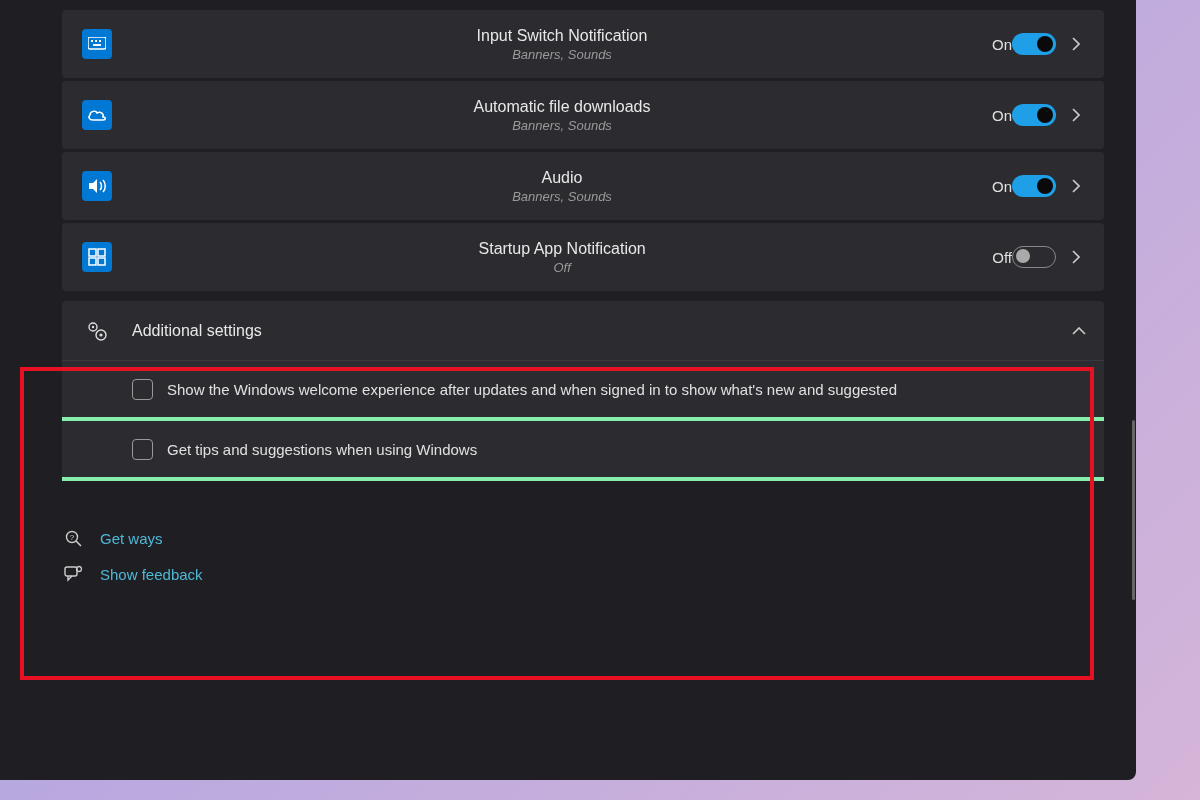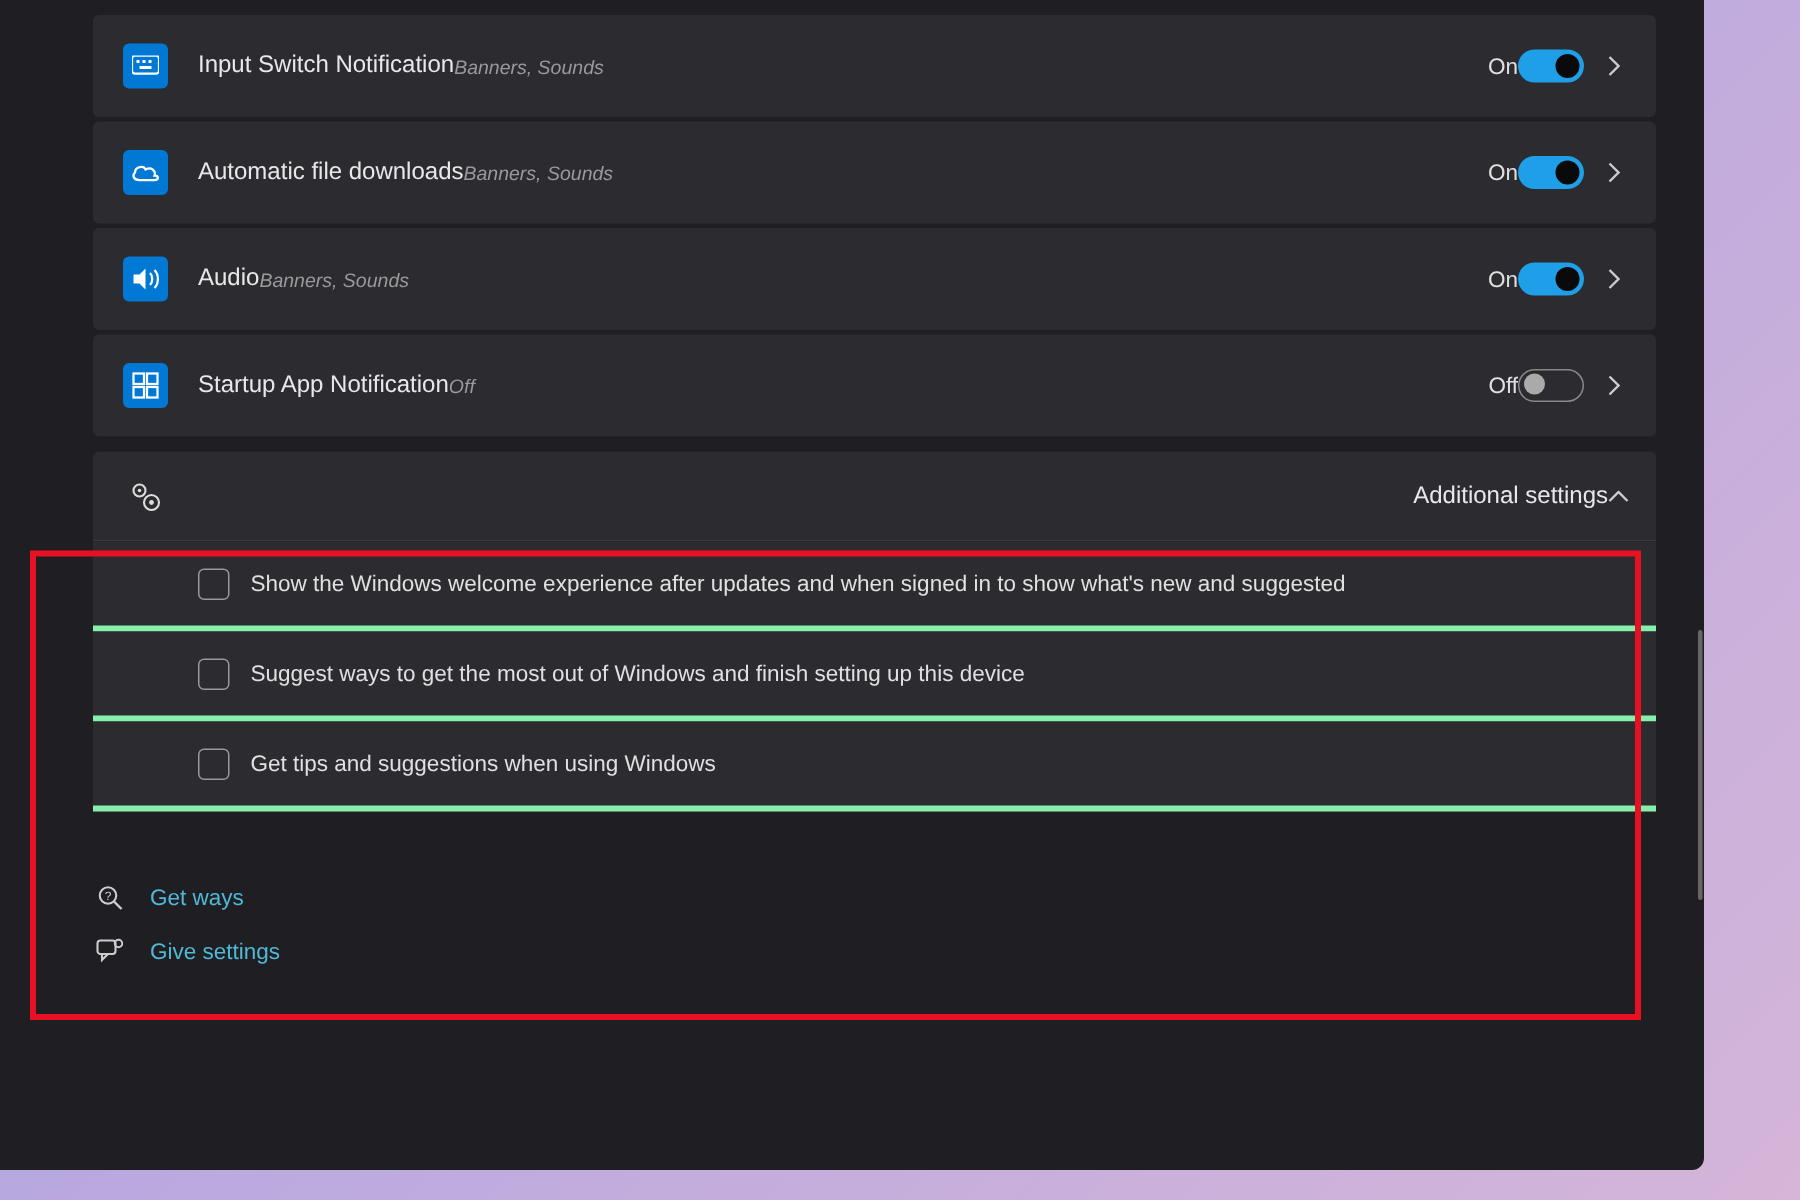--- a/index.html
+++ b/index.html
@@ -42,21 +42,22 @@
     border-radius: 4px;
     margin-right: 20px;
     display: flex;
     align-items: center;
     justify-content: center;
     flex-shrink: 0;
   }
   .row .texts {
     flex: 1;
     display: flex;
-    flex-direction: row;
+    flex-direction: column;
+    align-items: center;
   }
   .row .title {
     font-size: 16px;
     font-weight: 400;
     color: #E8E8E8;
   }
   .row .subtitle {
     font-size: 13px;
     color: #9A9A9A;
     margin-top: 2px;
@@ -95,21 +96,20 @@
   .row-header {
     display: flex;
     align-items: center;
     margin: 10px 0 0 62px;
     width: 1042px;
     background: #2B2B30;
     border-radius: 4px 4px 0 0;
     min-height: 60px;
     padding: 0 18px 0 20px;
     border-bottom: 1px solid #3A3A3E;
-    text-align: right;
   }
   .row-header .gears {
     width: 30px;
     height: 30px;
     margin-right: 20px;
     color: #DDD;
     display: flex;
     align-items: center;
     justify-content: center;
   }
@@ -302,24 +302,20 @@
       <div class="chev-up">
         <svg width="14" height="8" viewBox="0 0 14 8">
             <path d="M1 7 L7 1 L13 7" fill="none" stroke="#CCC" stroke-width="1.6"></path>
           </svg>
       </div>
     </div>
 
     <div class="checkbox-row">
       <div class="checkbox"></div>
       <div class="label">Show the Windows welcome experience after updates and when signed in to show what's new and suggested</div>
-    </div>
-    <div class="checkbox-row">
-      <div class="checkbox"></div>
-      <div class="label">Suggest ways to get the most out of Windows and finish setting up this device</div>
     </div>
     <div class="checkbox-row">
       <div class="checkbox"></div>
       <div class="label">Get tips and suggestions when using Windows</div>
     </div>
 
     <div class="footer">
       <div class="link">
         <span class="licon">
           <svg width="18" height="18" viewBox="0 0 18 18">
@@ -331,21 +327,21 @@
         <span>Get ways</span>
       </div>
       <div class="link">
         <span class="licon">
           <svg width="18" height="18" viewBox="0 0 18 18">
               <rect x="1" y="2" width="12" height="9" rx="2" fill="none" stroke="#CCC" stroke-width="1.4"></rect>
               <path d="M4 11 L4 15 L8 11" fill="none" stroke="#CCC" stroke-width="1.4"></path>
               <circle cx="15" cy="4" r="2.5" fill="none" stroke="#CCC" stroke-width="1.3"></circle>
             </svg>
         </span>
-        <span>Give settings</span>
+        <span>Show feedback</span>
       </div>
     </div>
 
   </div>
 
   <div class="scrollbar"></div>
 </div>
 
 <div class="highlight-box"></div>
 

